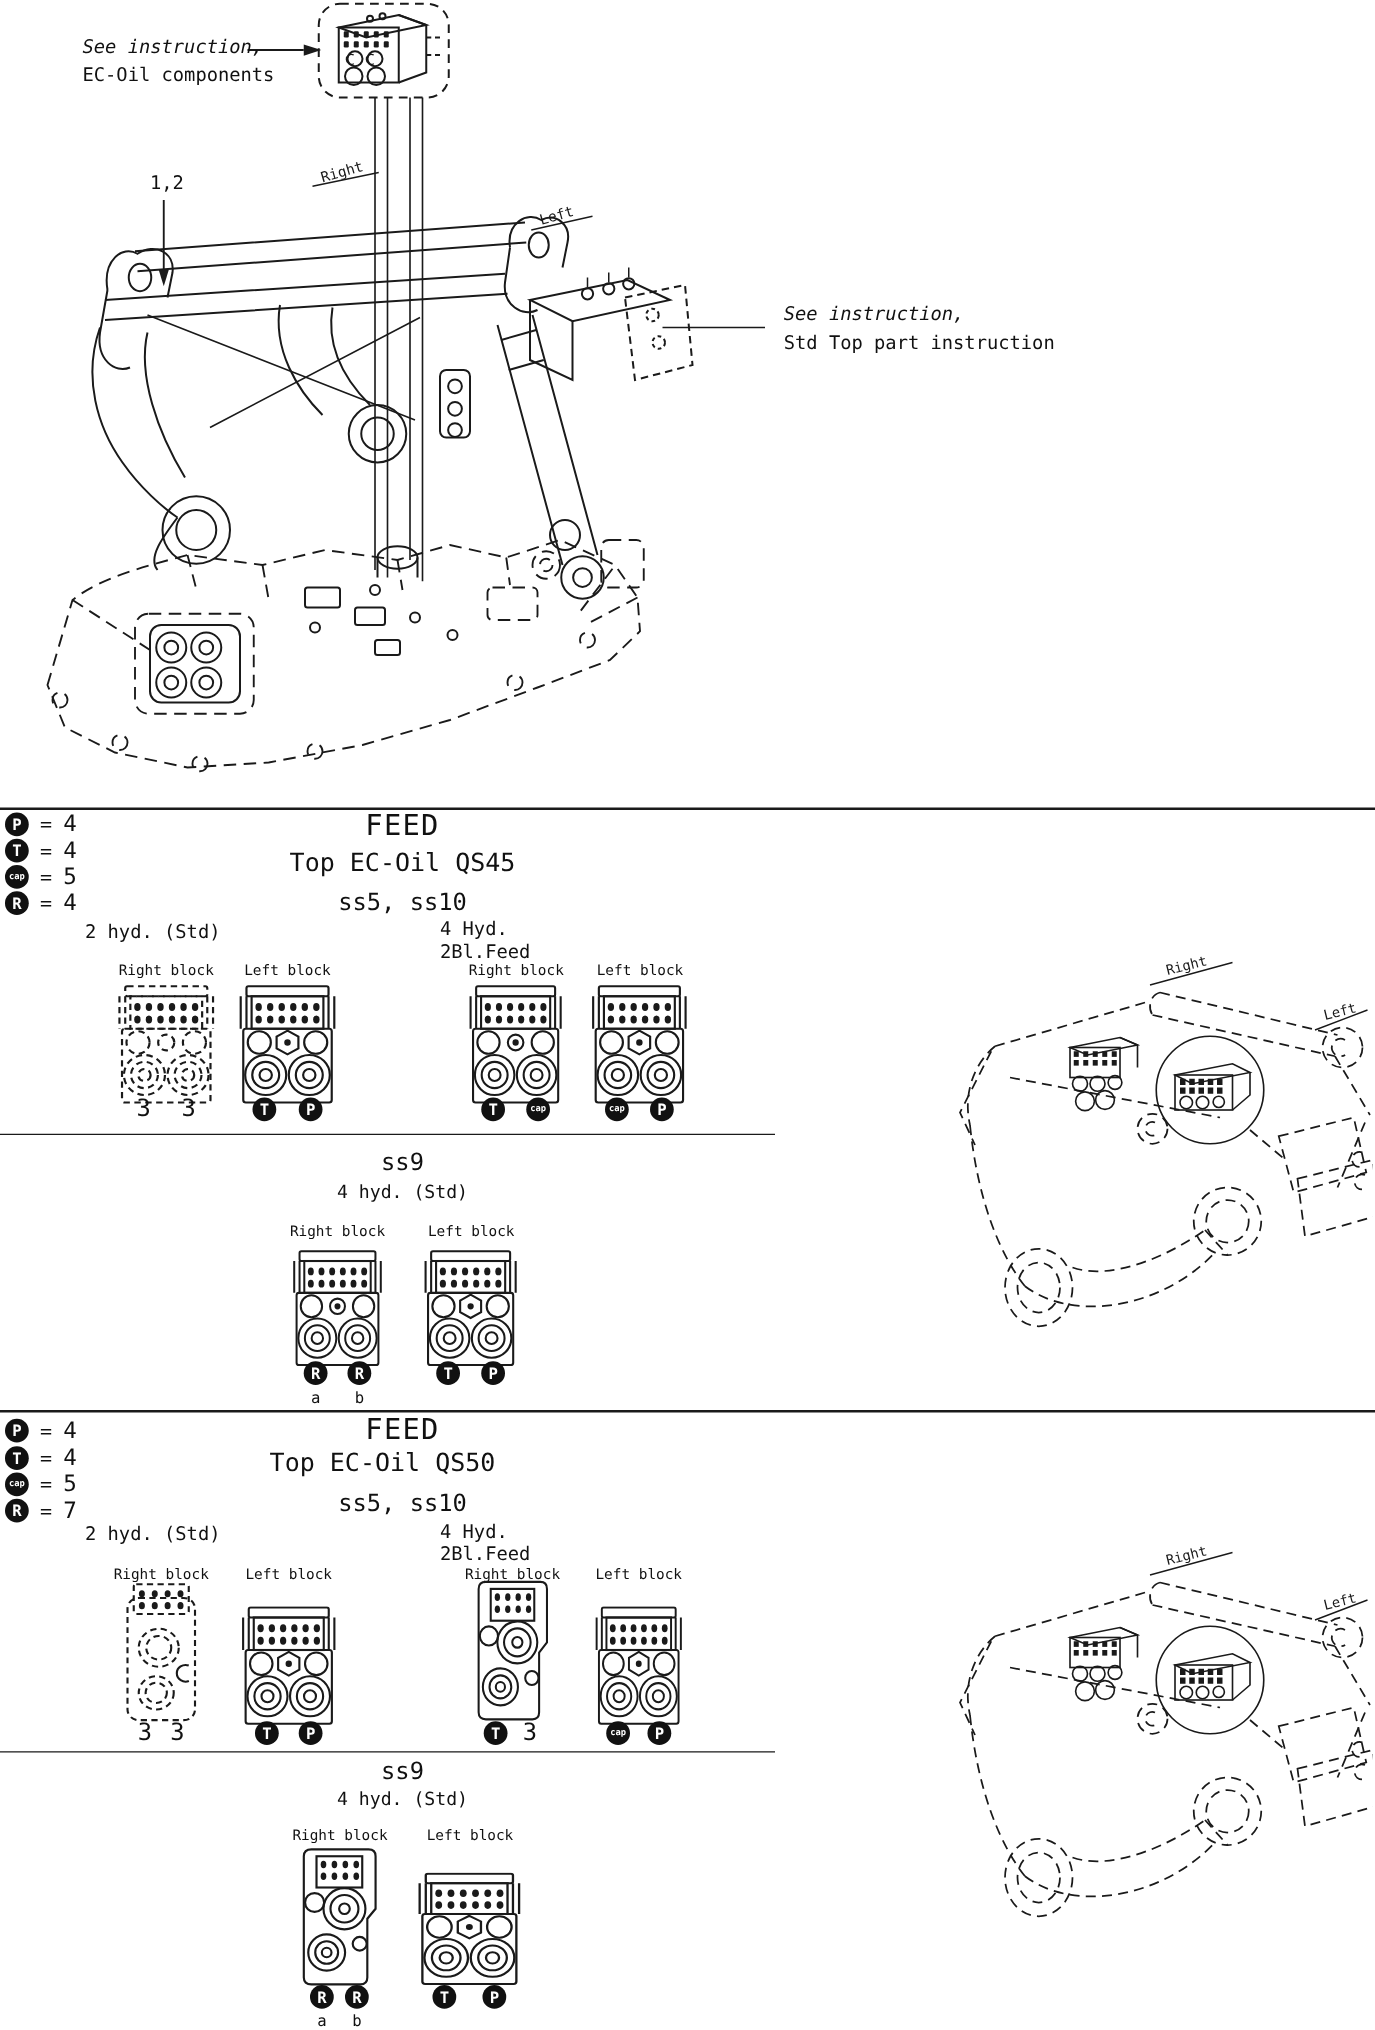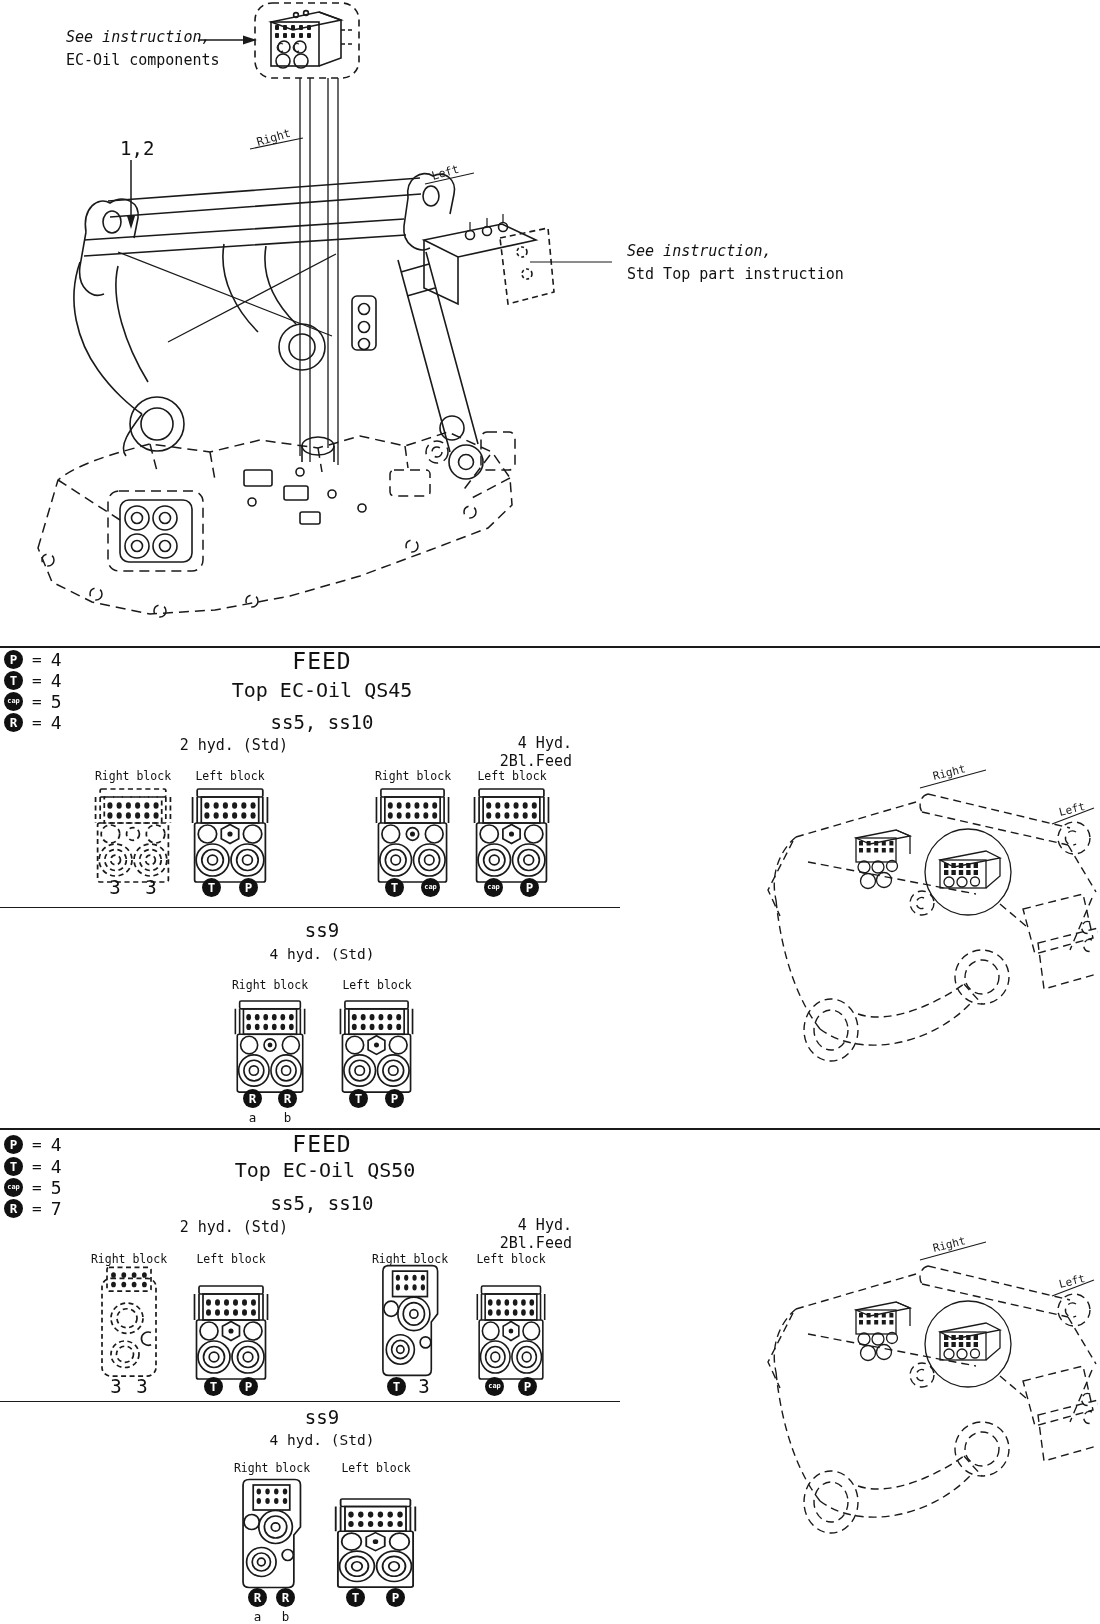--- a/index.html
+++ b/index.html
@@ -5,25 +5,25 @@
   html,body{margin:0;padding:0;background:#ffffff;}
   body{width:1100px;height:1624px;position:relative;overflow:hidden;
        font-family:"DejaVu Sans Mono","Liberation Mono",monospace;color:#111;}
   #page{position:absolute;left:0;top:0;width:1100px;height:1624px;}
   .abs{position:absolute;}
   .nowrap{white-space:nowrap;}
   .hr{position:absolute;height:2px;background:#1a1a1a;}
   .hr.thin{height:1px;}
   .callout{font-size:15px;line-height:1.5;}
   .it{font-style:italic;}
-  .ref12{font-size:19px;}
+  .ref12{font-size:15px;}
   .t-feed{font-size:23px;letter-spacing:1px;text-align:center;width:300px;}
   .t-sub{font-size:20px;text-align:center;width:300px;}
   .t-models{font-size:19px;text-align:center;width:300px;}
-  .g-head{font-size:15px;text-align:right;width:220px;}
+  .g-head{font-size:15px;text-align:left;width:220px;}
   .blk-lbl{font-size:11.5px;text-align:center;width:130px;}
   .ss9-t{font-size:19px;text-align:center;width:300px;}
   .ss9-s{font-size:14.5px;text-align:center;width:300px;}
   .legend-row{display:flex;align-items:center;gap:9px;}
   .leg-eq{font-size:16px;}
   .leg-val{font-size:18px;}
   .badge{display:inline-block;width:19px;height:19px;border-radius:50%;background:#111;
          color:#fff;font-size:12.5px;font-weight:bold;text-align:center;line-height:19px;}
   .badge.cap{font-size:7px;letter-spacing:0;}
   .pp{font-size:19px;text-align:center;width:24px;}
@@ -491,21 +491,21 @@
       <span class="badge cap">cap</span>
       <span class="leg-eq">=</span>
       <span class="leg-val">5</span>
     </div>
       <div class="abs legend-row" style="left:4px;top:1198px">
       <span class="badge ">R</span>
       <span class="leg-eq">=</span>
       <span class="leg-val">7</span>
     </div>
       <div class="abs t-feed" style="left:172px;top:1131px">FEED</div>
-      <div class="abs t-sub" style="left:175px;top:1158px">Top EC-Oil QS50</div>
+      <div class="abs t-sub" style="left:156px;top:1158px">Top EC-Oil QS50</div>
       <div class="abs t-models" style="left:172px;top:1192px">ss5, ss10</div>
       <div class="abs g-head nowrap" style="left:68px;top:1218px">2 hyd. (Std)</div>
       <div class="abs g-head nowrap" style="left:352px;top:1216px">4 Hyd.</div>
       <div class="abs g-head nowrap" style="left:352px;top:1234px">2Bl.Feed</div>
       <div class="abs blk-lbl nowrap" style="left:64px;top:1252px">Right block</div>
       <div class="abs" style="left:100px;top:1266px"><svg width="58" height="112" viewBox="0 0 58 118" preserveAspectRatio="none">
    <g fill="none" stroke="#1a1a1a" stroke-width="1.7" stroke-dasharray="5 3.5">
     <rect x="7" y="1.5" width="44" height="25" rx="2"></rect>
     <rect x="2" y="13" width="54" height="103" rx="9"></rect>
     <circle cx="27" cy="55" r="16"></circle>

